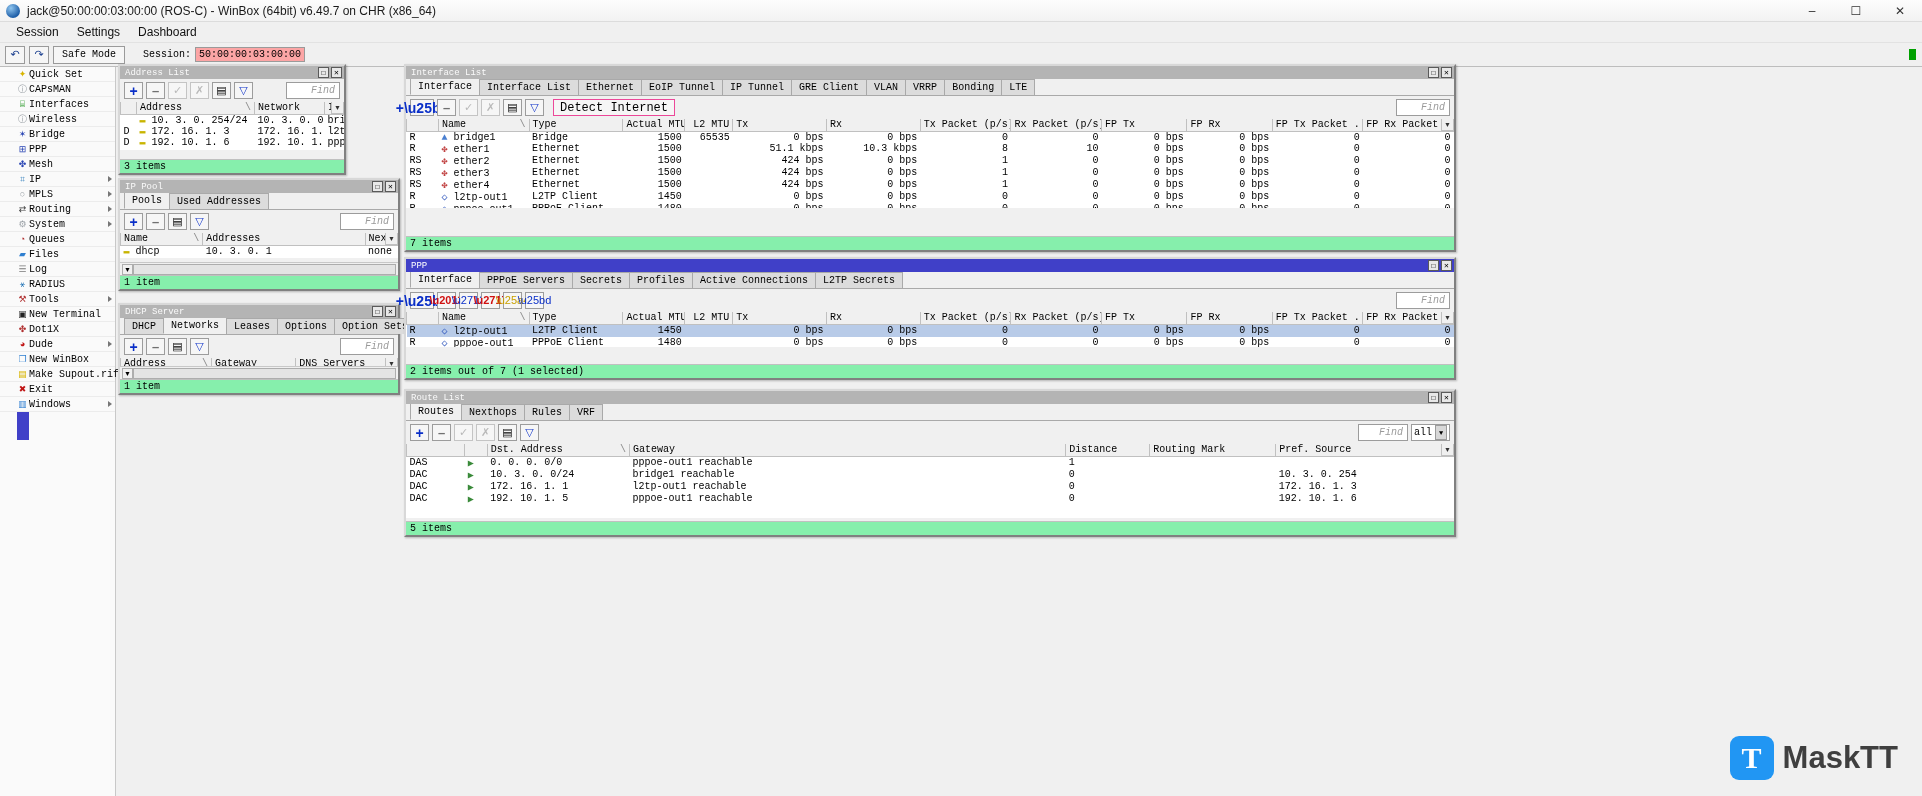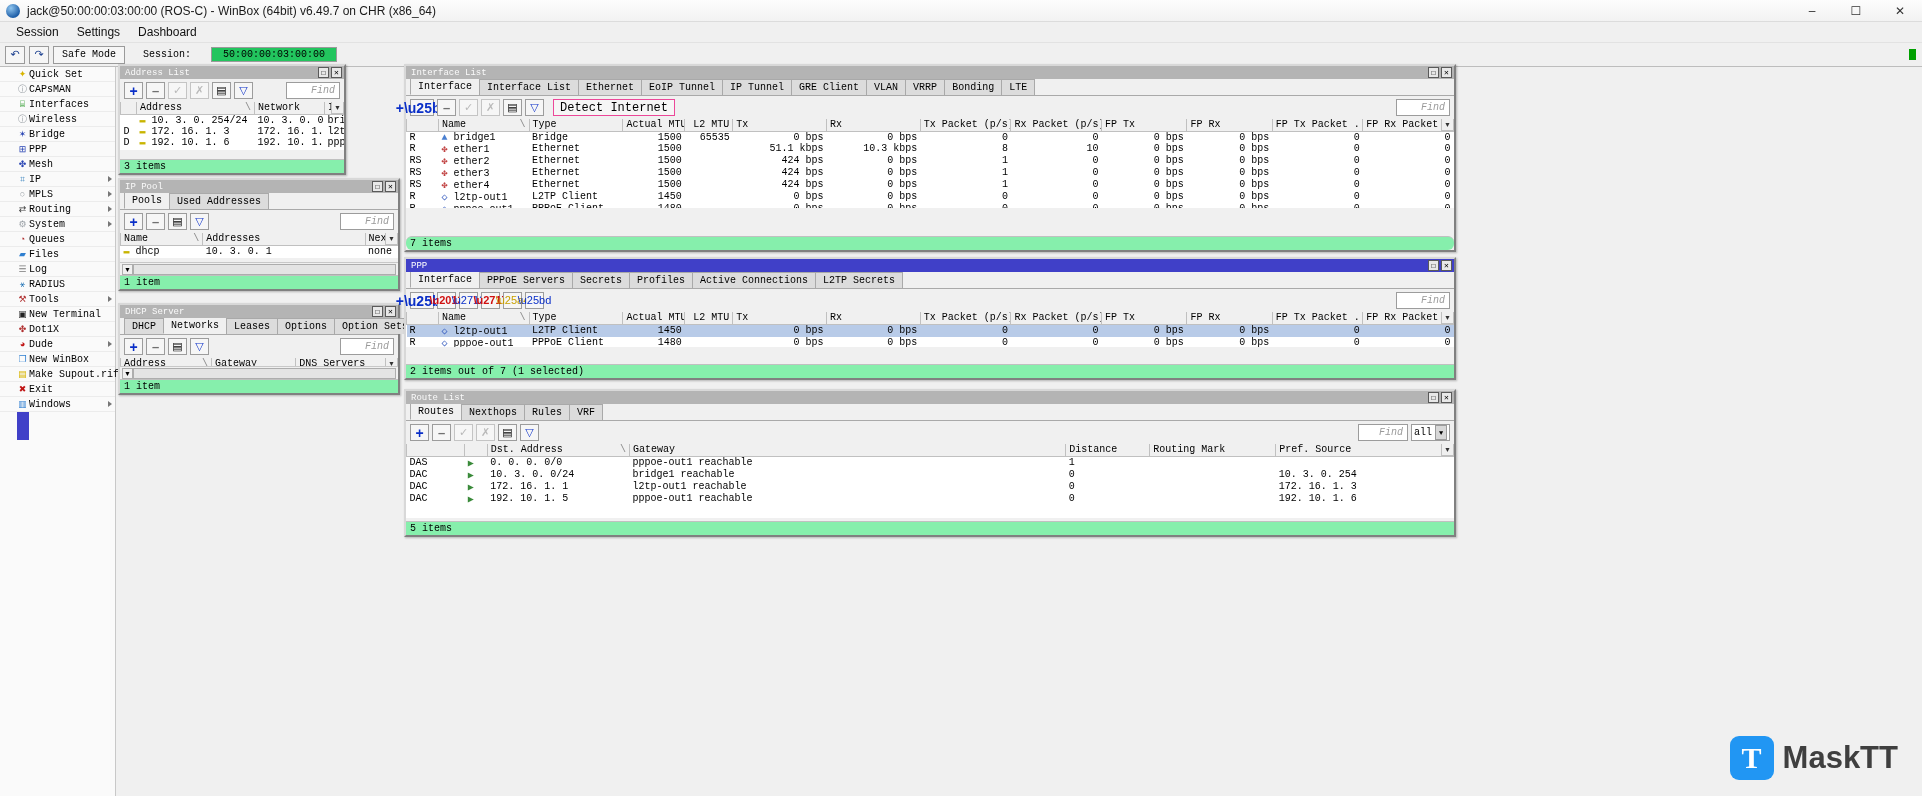--- a/index.html
+++ b/index.html
@@ -64,22 +64,22 @@
     display: flex; align-items: center; justify-content: center;
     font-size: 11px; color: #1b3f8f; padding: 0 3px;
   }
   .tbtn.safe { padding: 0 8px; font-size: 10px; color: #000;
     font-family: "Liberation Mono", monospace; }
   .sesslabel {
     font-size: 10px; margin-left: 14px; color: #000;
     font-family: "Liberation Mono", monospace;
   }
   .sessbox {
-    border: 1px solid #9a9a9a; background: #22c55e;
-    font-size: 10px; padding: 1px 11px; margin-left: 16px;
+    border: 1px solid #9a9a9a; background: #fca5a5;
+    font-size: 10px; padding: 1px 3px; margin-left: 0;
     font-family: "Liberation Mono", monospace; color: #000;
   }
   #cpu-led {
     position: absolute; right: 6px; top: 6px;
     width: 7px; height: 11px; background: #00a000;
   }
 
   
   #workspace {
     position: absolute; left: 0; top: 67px;
@@ -732,21 +732,21 @@
               <td class="r">0</td>
               <td class="r">0 bps</td>
               <td class="r">0 bps</td>
               <td class="r">0</td>
               <td class="r">0</td>
             </tr>
           </tbody>
       </table>
       <div class="colarrow" style="position:absolute;right:0;top:0;">▼</div>
     </div>
-    <div class="statusbar" style="position:absolute;bottom:0;left:0;right:0;border-radius:6px;">7 items</div>
+    <div class="statusbar" style="position:absolute;bottom:0;left:0;right:0;">7 items</div>
   </div>
 
   <div class="win active" style="left:404px; top:190px; width:1052px; height:123px;">
     <div class="wtitle">
       <span>PPP</span>
       <div class="wbtns">
         <div class="wbtn">☐</div>
         <div class="wbtn">✕</div>
       </div>
     </div>

